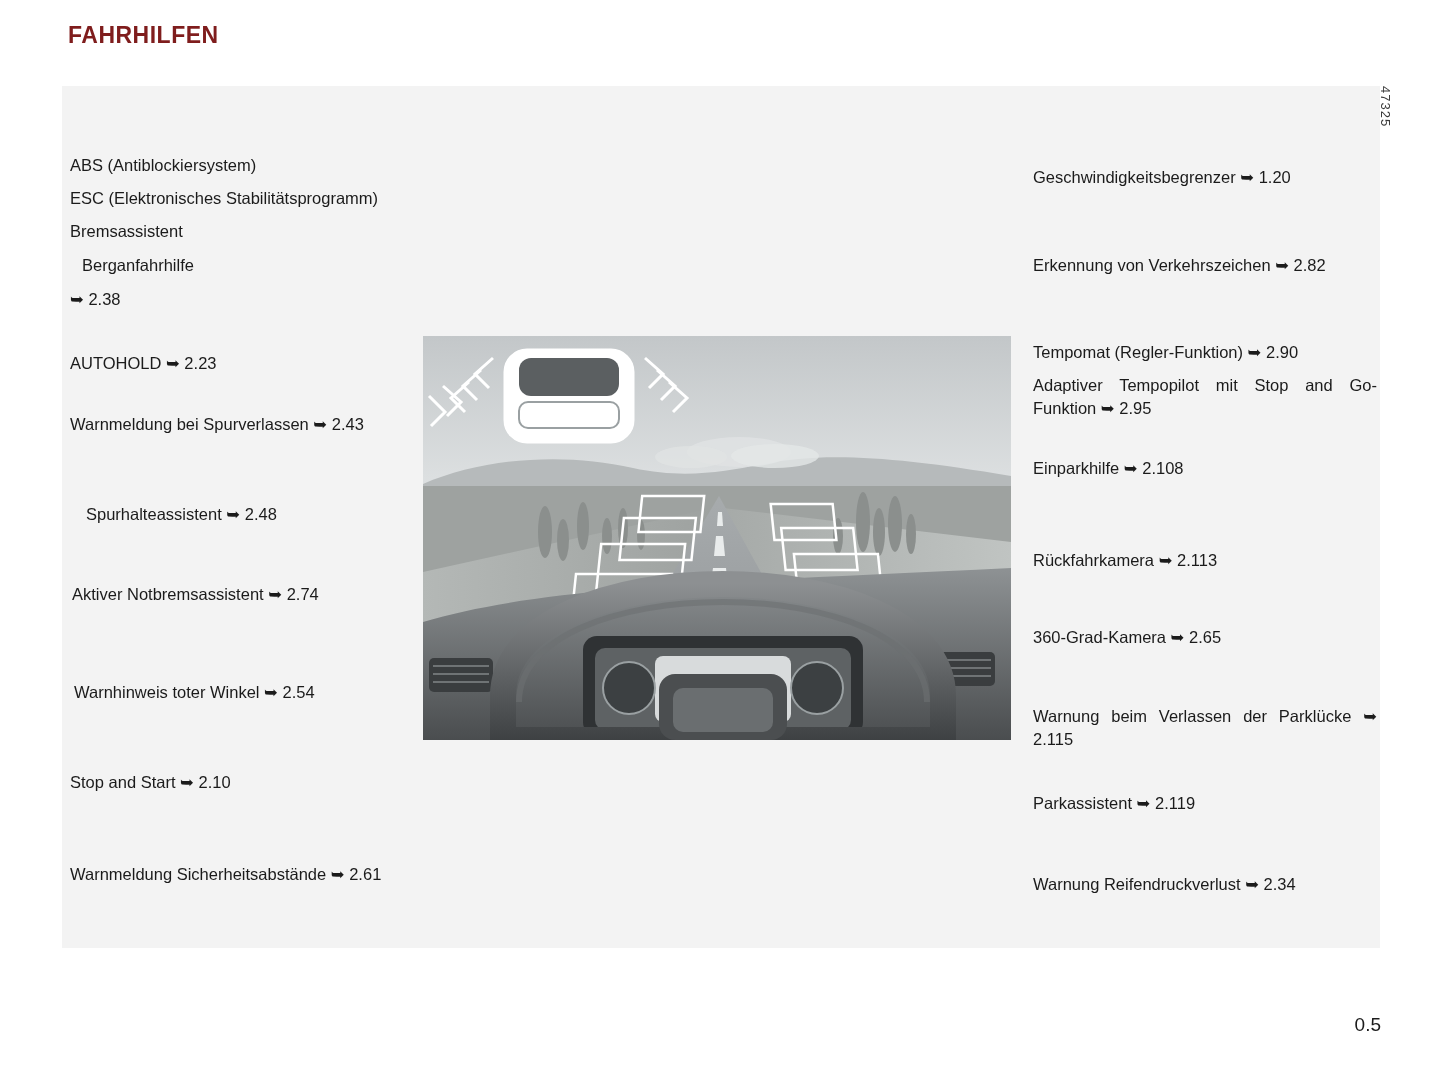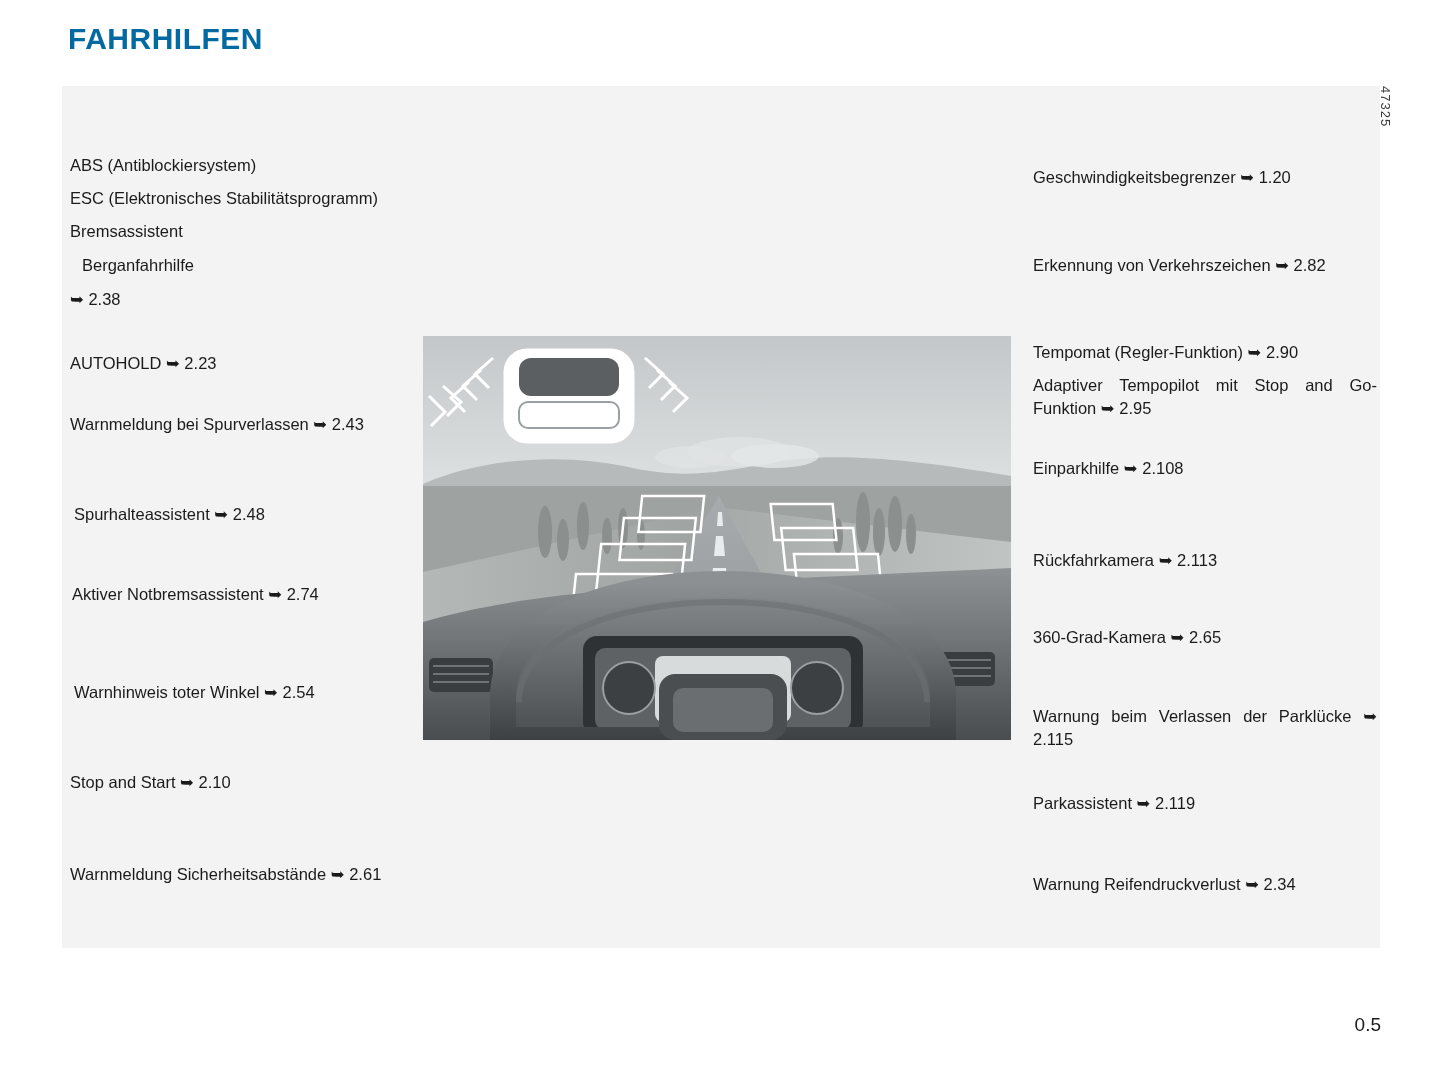--- a/index.html
+++ b/index.html
@@ -19,24 +19,24 @@
   .page {
     position: absolute;
     inset: 0;
   }
 
   
   .page-title {
     position: absolute;
     left: 68px;
     top: 22px;
-    font-size: 30px;
+    font-size: 23px;
     font-weight: bold;
     letter-spacing: 0.5px;
-    color: #0369a1;
+    color: #7f1d1d;
   }
 
   
   .content-panel {
     position: absolute;
     left: 62px;
     top: 86px;
     width: 1318px;
     height: 862px;
     background: #f3f3f3;
@@ -112,21 +112,21 @@
     <div class="entry nojust" style="left:0; top:4px;  width:420px;">ABS (Antiblockiersystem)</div>
     <div class="entry nojust" style="left:0; top:37px; width:430px;">ESC (Elektronisches Stabilitätsprogramm)</div>
     <div class="entry nojust" style="left:0; top:70px; width:420px;">Bremsassistent</div>
     <div class="entry nojust" style="left:12px; top:104px; width:420px;">Berganfahrhilfe</div>
     <div class="entry nojust" style="left:0; top:138px; width:420px;">➥ 2.38</div>
 
     <div class="entry nojust" style="left:0; top:202px; width:420px;">AUTOHOLD ➥ 2.23</div>
 
     <div class="entry" style="left:0; top:263px; width:344px;">Warnmeldung bei Spurverlassen ➥ 2.43</div>
 
-    <div class="entry nojust" style="left:4px; top:353px; width:420px;">Spurhalteassistent ➥ 2.48</div>
+    <div class="entry nojust" style="left:16px; top:353px; width:420px;">Spurhalteassistent ➥ 2.48</div>
 
     <div class="entry nojust" style="left:2px; top:433px; width:420px;">Aktiver Notbremsassistent ➥ 2.74</div>
 
     <div class="entry nojust" style="left:4px; top:531px; width:420px;">Warnhinweis toter Winkel ➥ 2.54</div>
 
     <div class="entry nojust" style="left:0; top:621px; width:420px;">Stop and Start ➥ 2.10</div>
 
     <div class="entry nojust" style="left:0; top:713px; width:460px;">Warnmeldung Sicherheitsabstände ➥ 2.61</div>
   </div>
 

